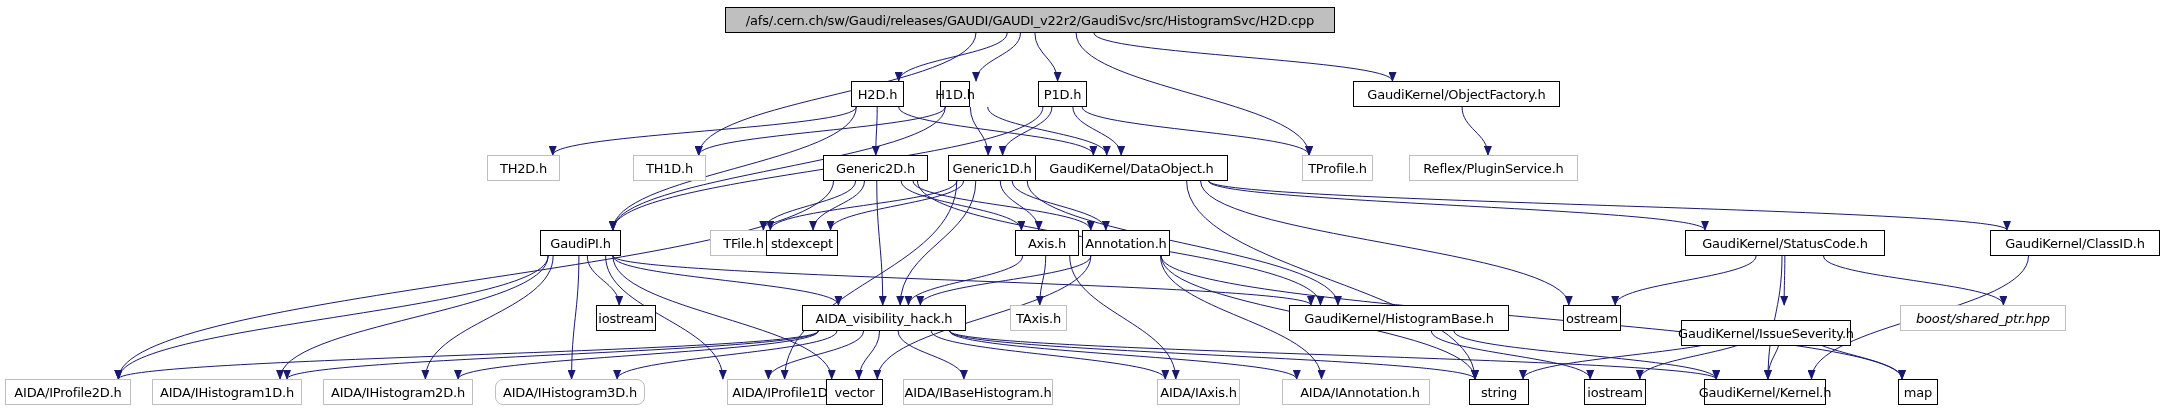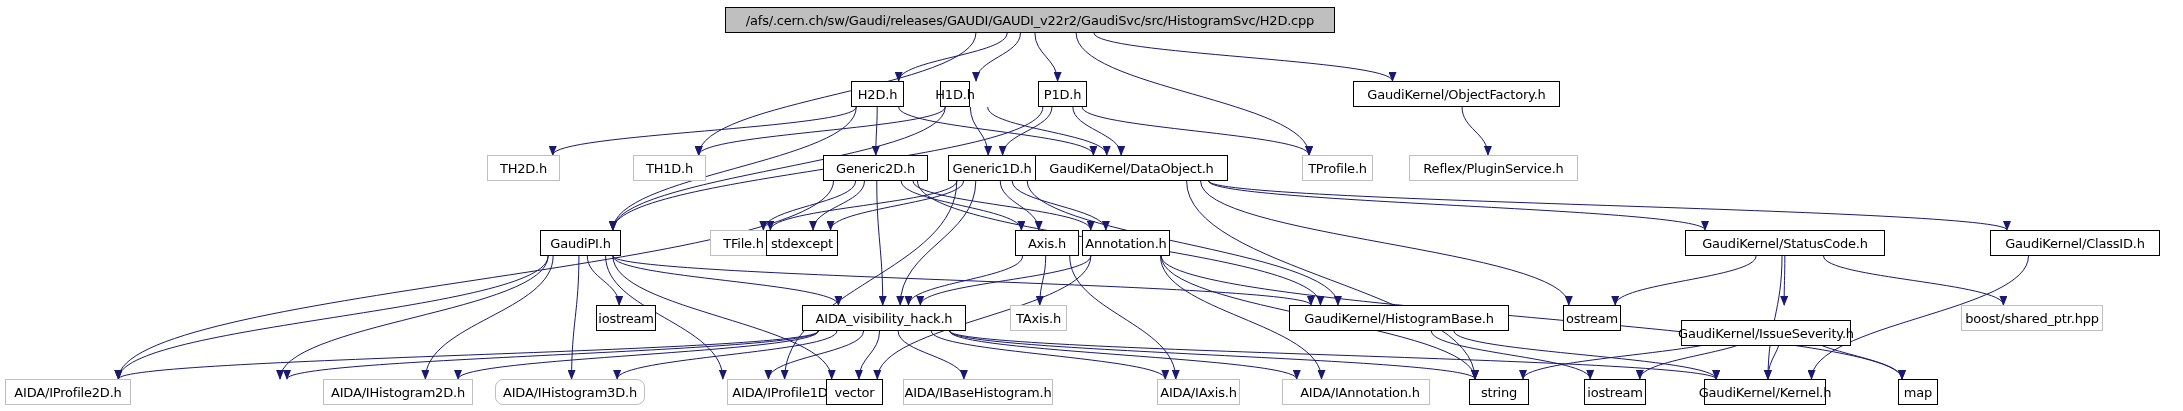--- a/index.html
+++ b/index.html
@@ -120,22 +120,23 @@
   <div class="node" style="left: 1015px; top: 230px; width: 64px;">Axis.h</div>
   <div class="node" style="left: 1082px; top: 230px; width: 88px;">Annotation.h</div>
   <div class="node" style="left: 1685px; top: 230px; width: 200px;">GaudiKernel/StatusCode.h</div>
   <div class="node" style="left: 1990px; top: 230px; width: 170px;">GaudiKernel/ClassID.h</div>
   <div class="node" style="left: 596px; top: 305px; width: 60px;">iostream</div>
   <div class="node" style="left: 802px; top: 305px; width: 164px;">AIDA_visibility_hack.h</div>
   <div class="node ext" style="left: 1010px; top: 305px; width: 57px;">TAxis.h</div>
   <div class="node" style="left: 1289px; top: 305px; width: 220px;">GaudiKernel/HistogramBase.h</div>
   <div class="node" style="left: 1563px; top: 305px; width: 58px;">ostream</div>
   <div class="node" style="left: 1681px; top: 320px; width: 170px;">GaudiKernel/IssueSeverity.h</div>
-  <div class="node ext" style="left: 1961px; top: 305px; width: 142px;">boost/shared_ptr.hpp</div>
+  <div class="node ext" style="left: 1900px; top: 305px; width: 166px; font-style: italic;">boost/shared_ptr.hpp</div>
   <div class="node ext" style="left: 5px; top: 379px; width: 126px;">AIDA/IProfile2D.h</div>
+  <div class="node ext" style="left: 152px; top: 379px; width: 150px;">AIDA/IHistogram1D.h</div>
   <div class="node ext" style="left: 323px; top: 379px; width: 150px;">AIDA/IHistogram2D.h</div>
   <div class="node ext" style="left: 495px; top: 379px; width: 150px; border-radius: 8px;">AIDA/IHistogram3D.h</div>
   <div class="node ext" style="left: 689px; top: 379px; width: 118px; margin-left: 38px;">AIDA/IProfile1D.h</div>
   <div class="node" style="left: 826px; top: 379px; width: 57px;">vector</div>
   <div class="node ext" style="left: 903px; top: 379px; width: 150px;">AIDA/IBaseHistogram.h</div>
   <div class="node ext" style="left: 1157px; top: 379px; width: 83px; text-align: center;">AIDA/IAxis.h</div>
   <div class="node ext" style="left: 1282px; top: 379px; width: 148px; padding-left: 8px;">AIDA/IAnnotation.h</div>
   <div class="node" style="left: 1469px; top: 379px; width: 60px;">string</div>
   <div class="node" style="left: 1584px; top: 379px; width: 62px;">iostream</div>
   <div class="node" style="left: 1704px; top: 379px; width: 122px;">GaudiKernel/Kernel.h</div>

